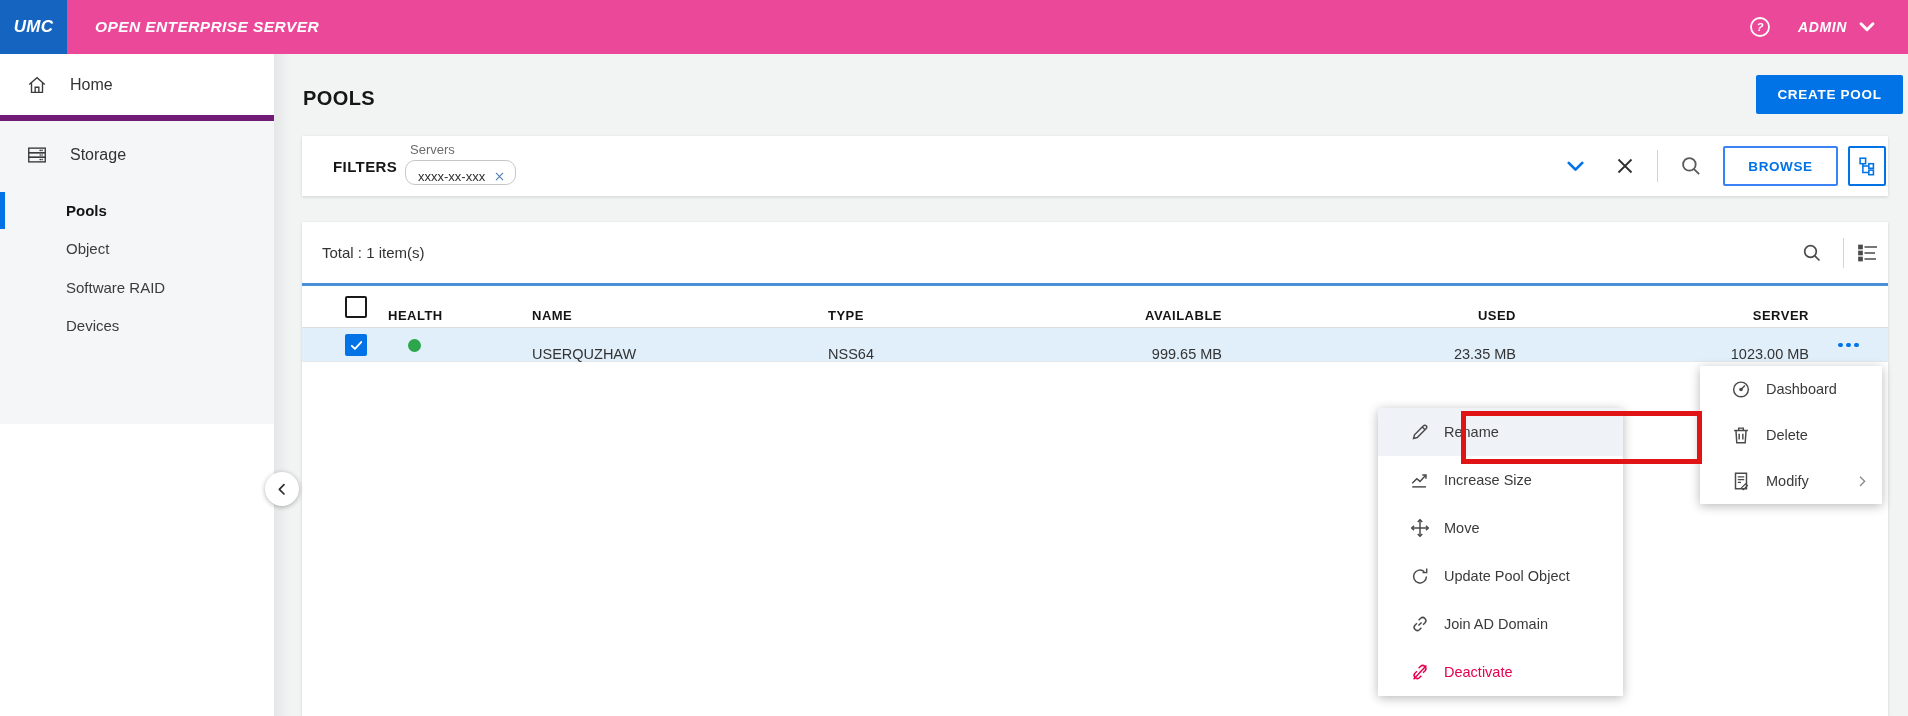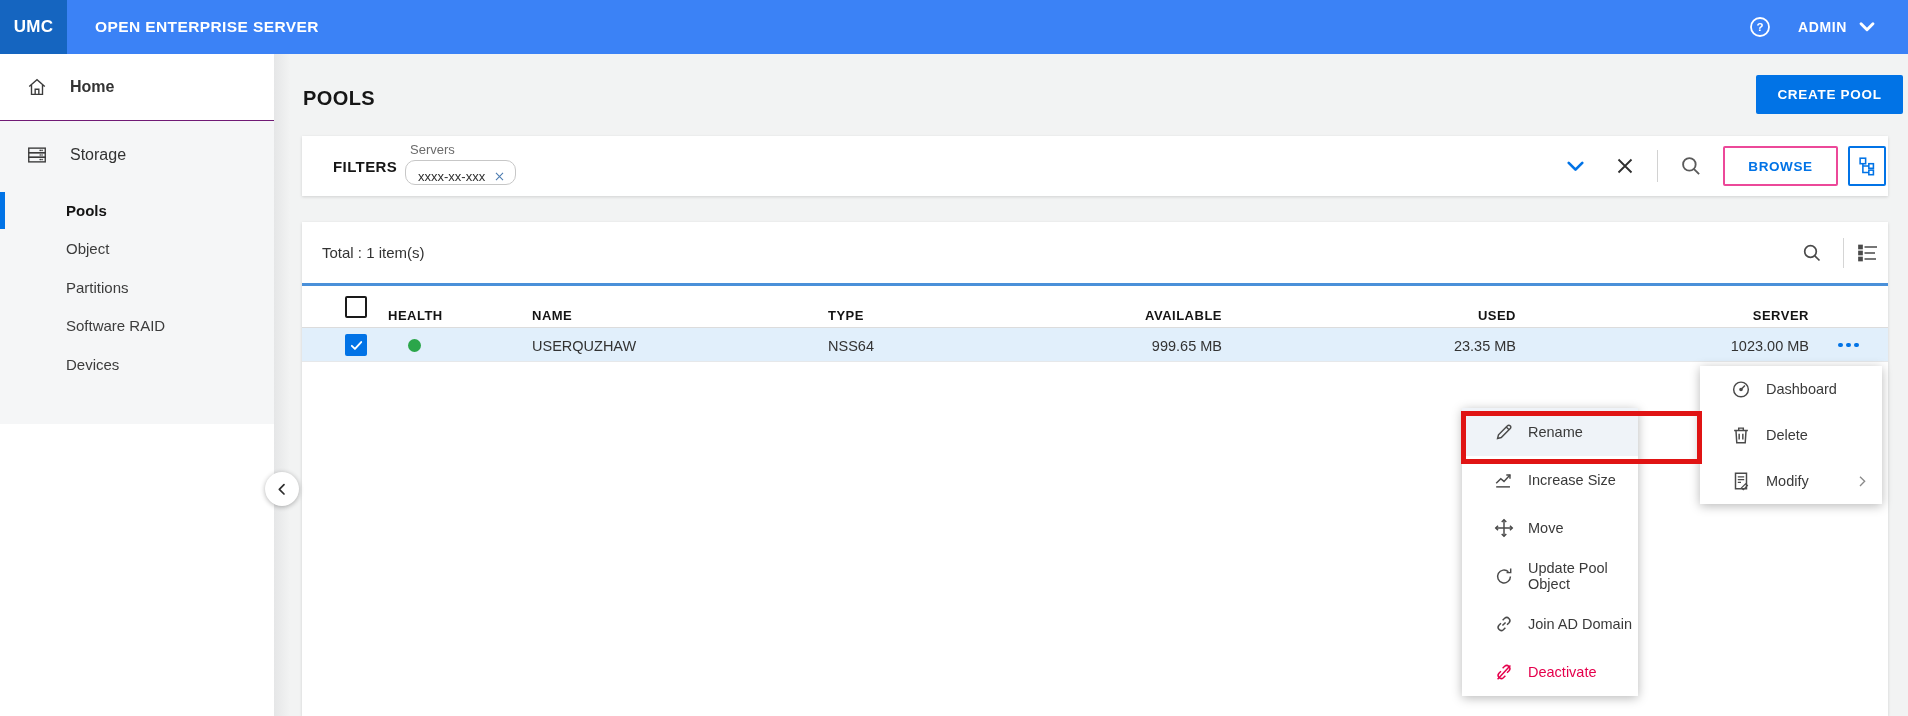--- a/index.html
+++ b/index.html
@@ -1,34 +1,34 @@
 <!DOCTYPE html>
 <html><head>
 <meta charset="utf-8">
 <style>
   * { margin:0; padding:0; box-sizing:border-box; }
   html,body { width:1908px; height:716px; overflow:hidden; }
   body { font-family:"Liberation Sans", sans-serif; background:#f2f3f3; position:relative; color:#3a3a3a; }
   svg { display:block; }
 
   
-  .topbar { position:absolute; left:0; top:0; width:1908px; height:54px; background:#3b82f6; display:flex; align-items:center; z-index:40; }
+  .topbar { position:absolute; left:0; top:0; width:1908px; height:54px; background:#ec4899; display:flex; align-items:center; z-index:40;font-style:italic; }
   .logo-block { width:67px; height:54px; background:#1565c0; display:flex; align-items:center; justify-content:center;
                 color:#fff; font-weight:bold; font-size:17px; letter-spacing:.3px; }
   .topbar-title { color:#fff; font-weight:bold; font-size:15.5px; letter-spacing:.4px; margin-left:28px; }
   .topbar-right { margin-left:auto; display:flex; align-items:center; padding-right:30px; }
   .help-btn { width:24px; height:24px; margin-right:26px; cursor:pointer; }
   .admin-label { color:#fff; font-weight:bold; font-size:14px; letter-spacing:.6px; }
   .admin-chevron { margin-left:9px; }
 
   
   .sidebar { position:absolute; left:0; top:54px; width:274px; height:662px; background:#fff; z-index:20; }
   .side-gutter { position:absolute; left:274px; top:54px; height:662px; width:16px;
                  background:linear-gradient(to right,#e5e6e7,#f2f3f3); z-index:19; }
-  .home-row { height:67px; display:flex; align-items:center; border-bottom:1px solid #701a75; cursor:pointer;font-weight:bold; }
+  .home-row { height:67px; display:flex; align-items:center; border-bottom:6px solid #701a75; cursor:pointer; }
   .home-row .nav-icon { margin-left:26px; color:#3c3c3c; }
   .home-row .nav-label { margin-left:22px; font-size:16px; color:#333; }
   .nav-panel { position:relative; height:303px; background:#f5f6f7; }
   .storage-row { position:absolute; top:8px; left:0; right:0; height:52px; display:flex; align-items:center; cursor:pointer; }
   .storage-row .nav-icon { margin-left:26px; color:#3c3c3c; }
   .storage-row .nav-label { margin-left:22px; font-size:16px; color:#333; }
   .subnav { position:absolute; top:70px; left:0; right:0; }
   .subnav-item { height:38.5px; display:flex; align-items:center; padding-left:66px; font-size:15px; color:#3c3c3c; cursor:pointer; }
   .subnav-item.active { font-weight:bold; color:#141414; }
   .active-bar { position:absolute; left:0; top:71px; width:5px; height:37px; background:#0173e6; }
@@ -49,21 +49,21 @@
   .servers-group { position:absolute; left:103px; top:6px; }
   .servers-caption { font-size:13px; color:#6b6b6b; margin-left:5px; }
   .filter-chip { margin-top:3px; display:inline-flex; align-items:center; border:1px solid #c7c7c7; border-radius:10px;
                  height:25px; padding:8px 9px 0 12px; background:#fff; font-size:13px; color:#2e2e2e; }
   .chip-x { margin-left:8px; color:#4d7cb0; cursor:pointer; }
   .fc-collapse { position:absolute; left:1261px; top:18px; color:#0173e6; cursor:pointer; }
   .fc-clear { position:absolute; left:1310px; top:17px; color:#2f2f2f; cursor:pointer; }
   .fc-divider { position:absolute; left:1355px; top:14px; height:32px; width:1px; background:#d2d2d2; }
   .fc-search { position:absolute; left:1376px; top:17px; color:#5a5a5a; cursor:pointer; }
   .browse-btn { position:absolute; left:1421px; top:10px; width:115px; height:40px; background:#fff;
-                border:2px solid #ec4899; color:#0173e6; font-family:inherit; font-weight:bold; font-size:13.5px;
+                border:2px solid #3b82f6; color:#0173e6; font-family:inherit; font-weight:bold; font-size:13.5px;
                 letter-spacing:.6px; border-radius:2px; cursor:pointer; }
   .tree-btn { position:absolute; left:1546px; top:10px; width:38px; height:40px; background:#fff;
               border:2px solid #0173e6; color:#0173e6; border-radius:2px; cursor:pointer;
               display:flex; align-items:center; justify-content:center; }
 
   
   .table-card { position:absolute; left:302px; top:222px; width:1586px; height:494px; background:#fff;
                 box-shadow:0 1px 3px rgba(0,0,0,.14); }
   .total-bar { position:relative; height:61px; }
   .total-text { position:absolute; left:20px; top:0; height:61px; display:flex; align-items:center; font-size:15px; color:#333; }
@@ -73,28 +73,28 @@
   .header-row { position:relative; height:45px; border-top:3px solid #4a90d9; border-bottom:1px solid #dcdcdc;
                 font-weight:bold; font-size:13px; color:#141414; letter-spacing:.5px; }
   .hcell { position:absolute; top:0; height:58px; display:flex; align-items:center; }
   .cb { width:22px; height:22px; border-radius:2px; cursor:pointer; }
   .cb-empty { border:2px solid #1a1a1a; background:#fff; position:absolute; left:43px; top:10px; }
   .cb-checked { background:#0173e6; position:absolute; left:43px; top:6px; display:flex; align-items:center; justify-content:center; color:#fff; }
   .col-health { left:86px; } .col-name { left:230px; } .col-type { left:526px; }
   .num { justify-content:flex-end;text-align:center; }
   .col-avail { left:700px; width:220px; } .col-used { left:1000px; width:214px; } .col-total { left:1293px; width:214px; }
   .data-row { position:relative; height:34px; background:#e1effb; border-bottom:1px solid #e6e8ea; font-size:14.5px; color:#333; cursor:pointer; }
-  .dcell { position:absolute; top:4px; height:28px; display:flex; align-items:center; }
+  .dcell { position:absolute; top:12px; height:28px; display:flex; align-items:center; }
   .health-dot { position:absolute; left:106px; top:10.5px; width:13px; height:13px; border-radius:50%; background:#2ba64a; }
   .ellipsis { position:absolute; left:1536px; top:0; height:34px; display:flex; align-items:center; gap:3.5px; cursor:pointer; }
   .ellipsis i { width:4.5px; height:4.5px; border-radius:50%; background:#0173e6; }
 
   
   .menu { background:#fff; box-shadow:0 2px 10px rgba(0,0,0,.28); position:absolute; }
-  .ctx-menu { left:1462px; top:408px; width:176px; z-index:28; }
+  .ctx-menu { left:1378px; top:408px; width:245px; z-index:28; }
   .ctx-item { height:48px; display:flex; align-items:center; font-size:14.5px; color:#3a3a3a; cursor:pointer; }
   .ctx-item .mi { margin-left:31px; color:#4a4a4a; }
   .ctx-item .ml { margin-left:13px; }
   .ctx-item.hl { background:#eff3f8; }
   .danger, .danger .mi { color:#e5004c; }
   .row-menu { left:1700px; top:366px; width:182px; z-index:27; }
   .row-item { height:46px; display:flex; align-items:center; font-size:14.5px; color:#3a3a3a; cursor:pointer; }
   .row-item .mi { margin-left:30px; color:#4a4a4a; }
   .row-item .ml { margin-left:14px; }
   .submenu-arrow { margin-left:auto; margin-right:12px; color:#8a8a8a; }
@@ -146,23 +146,20 @@
     </div>
     <div class="active-bar"></div>
     <div class="subnav">
       <div class="subnav-item active">
           <span>Pools</span>
         </div>
       <div class="subnav-item">
           <span>Object</span>
         </div>
       <div class="subnav-item">
-          <span>Partitions</span>
-        </div>
-      <div class="subnav-item">
           <span>Software RAID</span>
         </div>
       <div class="subnav-item">
           <span>Devices</span>
         </div>
     </div>
   </div>
 </div>
 <div class="side-gutter"></div>
 <div class="collapse-btn">

